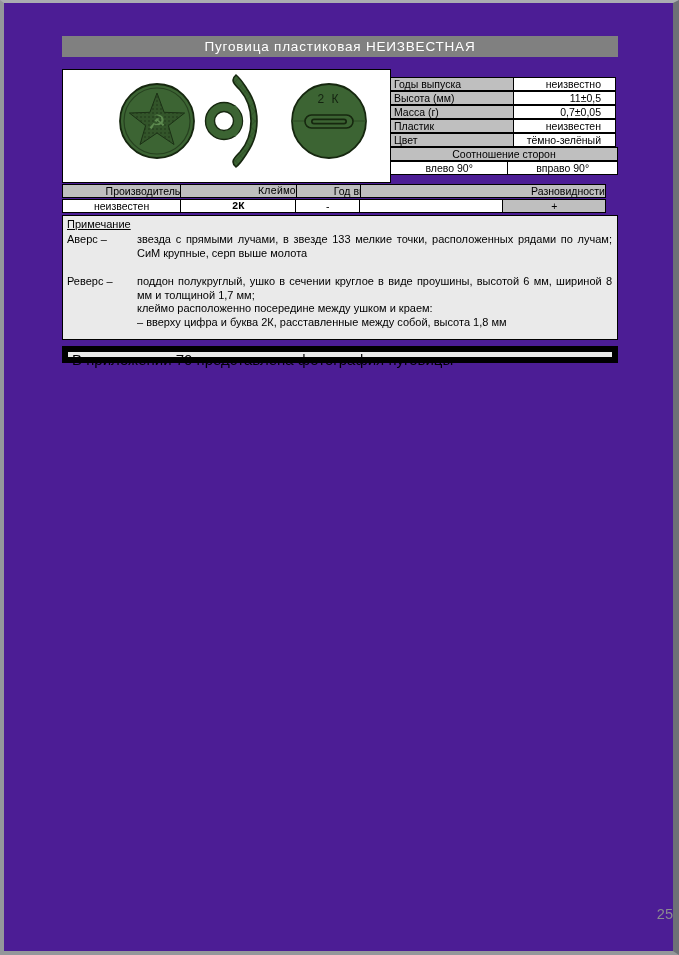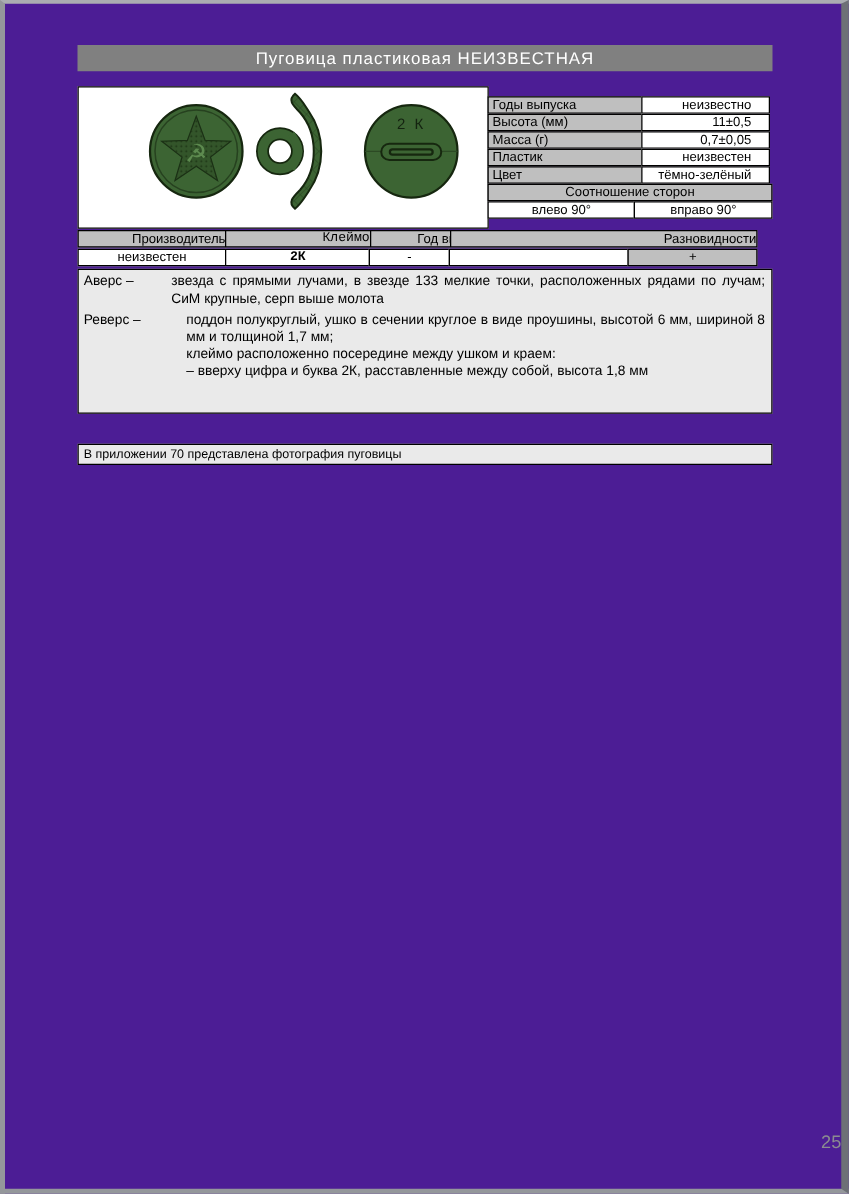--- a/index.html
+++ b/index.html
@@ -48,28 +48,28 @@
   .bold { font-weight:bold; }
   .last { margin-right:12px; }
 
   
   .notes-box {
     margin-top:2px; border:1px solid #000; background:#eaeaea;
     min-height:116px; padding:2px 5px 10px 4px; font-size:11px;
   }
   .notes-heading { text-decoration:underline; font-size:11px; margin-bottom:3px; }
   .note-item { display:flex; margin-top:1px; }
-  .note-item.spaced { margin-top:4px;gap:12px; }
+  .note-item.spaced { margin-top:15px; }
   .note-label { width:70px; flex:none; }
   .note-text { flex:1; text-align:justify; hyphens:manual; line-height:13.5px; }
   .note-line { line-height:13.5px; }
 
   .footer-box {
-    margin-top:24px; border:1px solid #000000; background:#eaeaea;
-    height:17px; line-height:15px; font-size:10px; padding-left:4px;
+    margin-top:6px; border:6px solid #000000; background:#eaeaea;
+    height:17px; line-height:15px; font-size:15px; padding-left:4px;
   }
 
   .page-num {
     position:absolute; left:0; right:0; top:903px;
     text-align:right; font-size:14.5px; color:#8b8b90;
   }
 </style>
 </head>
 <body>
 
@@ -158,20 +158,21 @@
     </div>
     <div class="maker-data">
       <div class="cell md w1">неизвестен</div>
       <div class="cell md w2 bold">2К</div>
       <div class="cell md w3">-</div>
       <div class="cell md w5"></div>
       <div class="cell md w6 gray-cell last">+</div>
     </div>
 
     <div class="notes-box">
+      <div class="notes-heading">Примечание</div>
 
       <div class="note-item">
         <div class="note-label">Аверс –</div>
         <div class="note-text">звезда с прямыми лучами, в звезде 133 мелкие точки, расположенных рядами по лучам; СиМ круп­ные, серп выше молота</div>
       </div>
 
       <div class="note-item spaced">
         <div class="note-label">Реверс –</div>
         <div class="note-text">
           <div class="note-line" style="text-align:justify;">поддон полукруглый, ушко в сечении круглое в виде проушины, высотой 6 мм, шириной 8 мм и тол­щиной 1,7 мм;</div>

